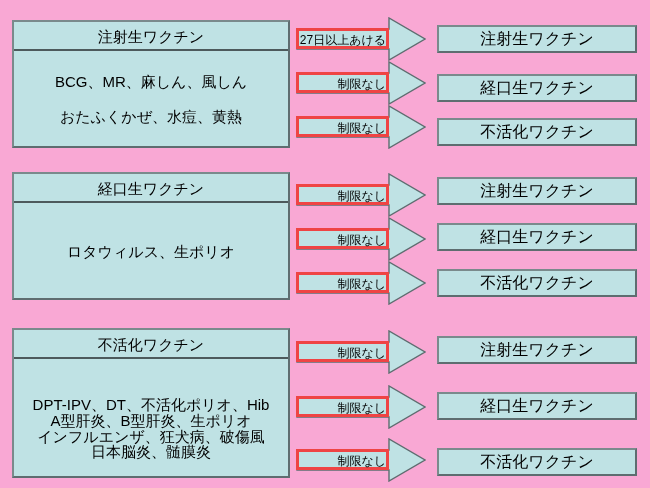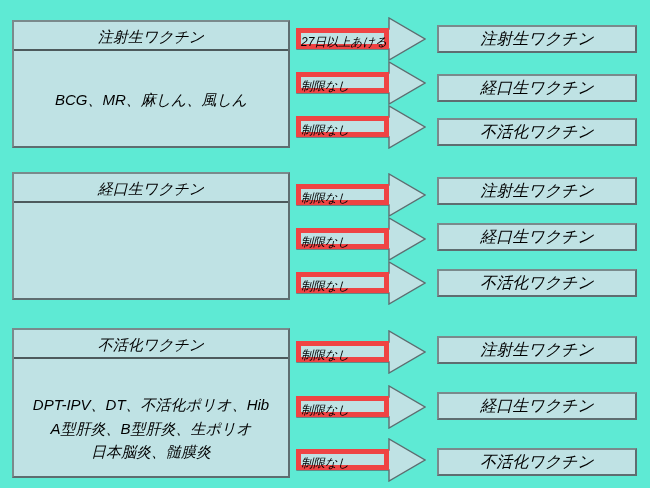--- a/index.html
+++ b/index.html
@@ -4,25 +4,24 @@
 <style>
   html, body {
     margin: 0;
     padding: 0;
     background: #ffffff;
   }
   #canvas {
     position: relative;
     width: 650px;
     height: 488px;
-    background: #5eead4;
+    background: #f9a8d4;
     font-family: "Liberation Sans", "DejaVu Sans", sans-serif;
     color: #000000;
     overflow: hidden;
-    font-style: italic;
   }
 
   
   .src-box {
     position: absolute;
     left: 12px;
     width: 278px;
     box-sizing: border-box;
     background: #bfe2e4;
     border: 2px solid #7a8a8c;
@@ -51,21 +50,21 @@
     text-align: center;
     white-space: nowrap;
     line-height: 1.05;
   }
 
   #src-box-0 { top: 20px; height: 128px; }
   #src-box-0 .src-body { height: 97px; gap: 19px; }
   #src-box-1 { top: 172px; height: 128px; }
   #src-box-1 .src-body { height: 97px; }
   #src-box-2 { top: 328px; height: 150px; }
-  #src-box-2 .src-body { height: 119px; gap: 8px; padding-top: 20px; }
+  #src-box-2 .src-body { height: 119px; gap: 0; padding-top: 20px; }
 
   
   .arrow {
     position: absolute;
     left: 296px;
     width: 130px;
     height: 44px;
   }
   .arrow svg {
     position: absolute;
@@ -73,25 +72,25 @@
     top: 0;
     display: block;
   }
   .arrow-label {
     position: absolute;
     left: 0px;
     top: 11px;
     width: 93px;
     height: 21px;
     box-sizing: border-box;
-    border: 5px solid #ef4444;
+    border: 3px solid #ef4444;
     background: #bfe2e4;
     font-size: 12px;
     line-height: 19px;
-    text-align: left;
+    text-align: right;
     white-space: nowrap;
   }
 
   
   .dst-box {
     position: absolute;
     left: 437px;
     width: 200px;
     height: 28px;
     box-sizing: border-box;
@@ -107,20 +106,21 @@
 </style>
 </head>
 <body>
 
 <div id="canvas">
 
   <div class="src-box" id="src-box-0">
     <div class="src-header">注射生ワクチン</div>
     <div class="src-body">
       <div class="src-line">BCG、MR、麻しん、風しん</div>
+      <div class="src-line">おたふくかぜ、水痘、黄熱</div>
     </div>
   </div>
 
   <div class="arrow" style="top:17px">
     <svg width="130" height="44" viewBox="0 0 130 44" xmlns="http://www.w3.org/2000/svg">
       <polygon points="1,12 93,12 93,1 129,22 93,43 93,32 1,32" fill="#bfe2e4" stroke="#5e6d70" stroke-width="1.4" stroke-linejoin="miter"></polygon>
     </svg>
     <div class="arrow-label">27日以上あける</div>
   </div>
   <div class="dst-box" style="top:25px">注射生ワクチン</div>
@@ -136,20 +136,23 @@
   <div class="arrow" style="top:105px">
     <svg width="130" height="44" viewBox="0 0 130 44" xmlns="http://www.w3.org/2000/svg">
       <polygon points="1,12 93,12 93,1 129,22 93,43 93,32 1,32" fill="#bfe2e4" stroke="#5e6d70" stroke-width="1.4" stroke-linejoin="miter"></polygon>
     </svg>
     <div class="arrow-label">制限なし</div>
   </div>
   <div class="dst-box" style="top:118px">不活化ワクチン</div>
 
   <div class="src-box" id="src-box-1">
     <div class="src-header">経口生ワクチン</div>
+    <div class="src-body">
+      <div class="src-line">ロタウィルス、生ポリオ</div>
+    </div>
   </div>
 
   <div class="arrow" style="top:173px">
     <svg width="130" height="44" viewBox="0 0 130 44" xmlns="http://www.w3.org/2000/svg">
       <polygon points="1,12 93,12 93,1 129,22 93,43 93,32 1,32" fill="#bfe2e4" stroke="#5e6d70" stroke-width="1.4" stroke-linejoin="miter"></polygon>
     </svg>
     <div class="arrow-label">制限なし</div>
   </div>
   <div class="dst-box" style="top:177px">注射生ワクチン</div>
 
@@ -167,20 +170,21 @@
     </svg>
     <div class="arrow-label">制限なし</div>
   </div>
   <div class="dst-box" style="top:269px">不活化ワクチン</div>
 
   <div class="src-box" id="src-box-2">
     <div class="src-header">不活化ワクチン</div>
     <div class="src-body">
       <div class="src-line">DPT-IPV、DT、不活化ポリオ、Hib</div>
       <div class="src-line">A型肝炎、B型肝炎、生ポリオ</div>
+      <div class="src-line">インフルエンザ、狂犬病、破傷風</div>
       <div class="src-line">日本脳炎、髄膜炎</div>
     </div>
   </div>
 
   <div class="arrow" style="top:330px">
     <svg width="130" height="44" viewBox="0 0 130 44" xmlns="http://www.w3.org/2000/svg">
       <polygon points="1,12 93,12 93,1 129,22 93,43 93,32 1,32" fill="#bfe2e4" stroke="#5e6d70" stroke-width="1.4" stroke-linejoin="miter"></polygon>
     </svg>
     <div class="arrow-label">制限なし</div>
   </div>

